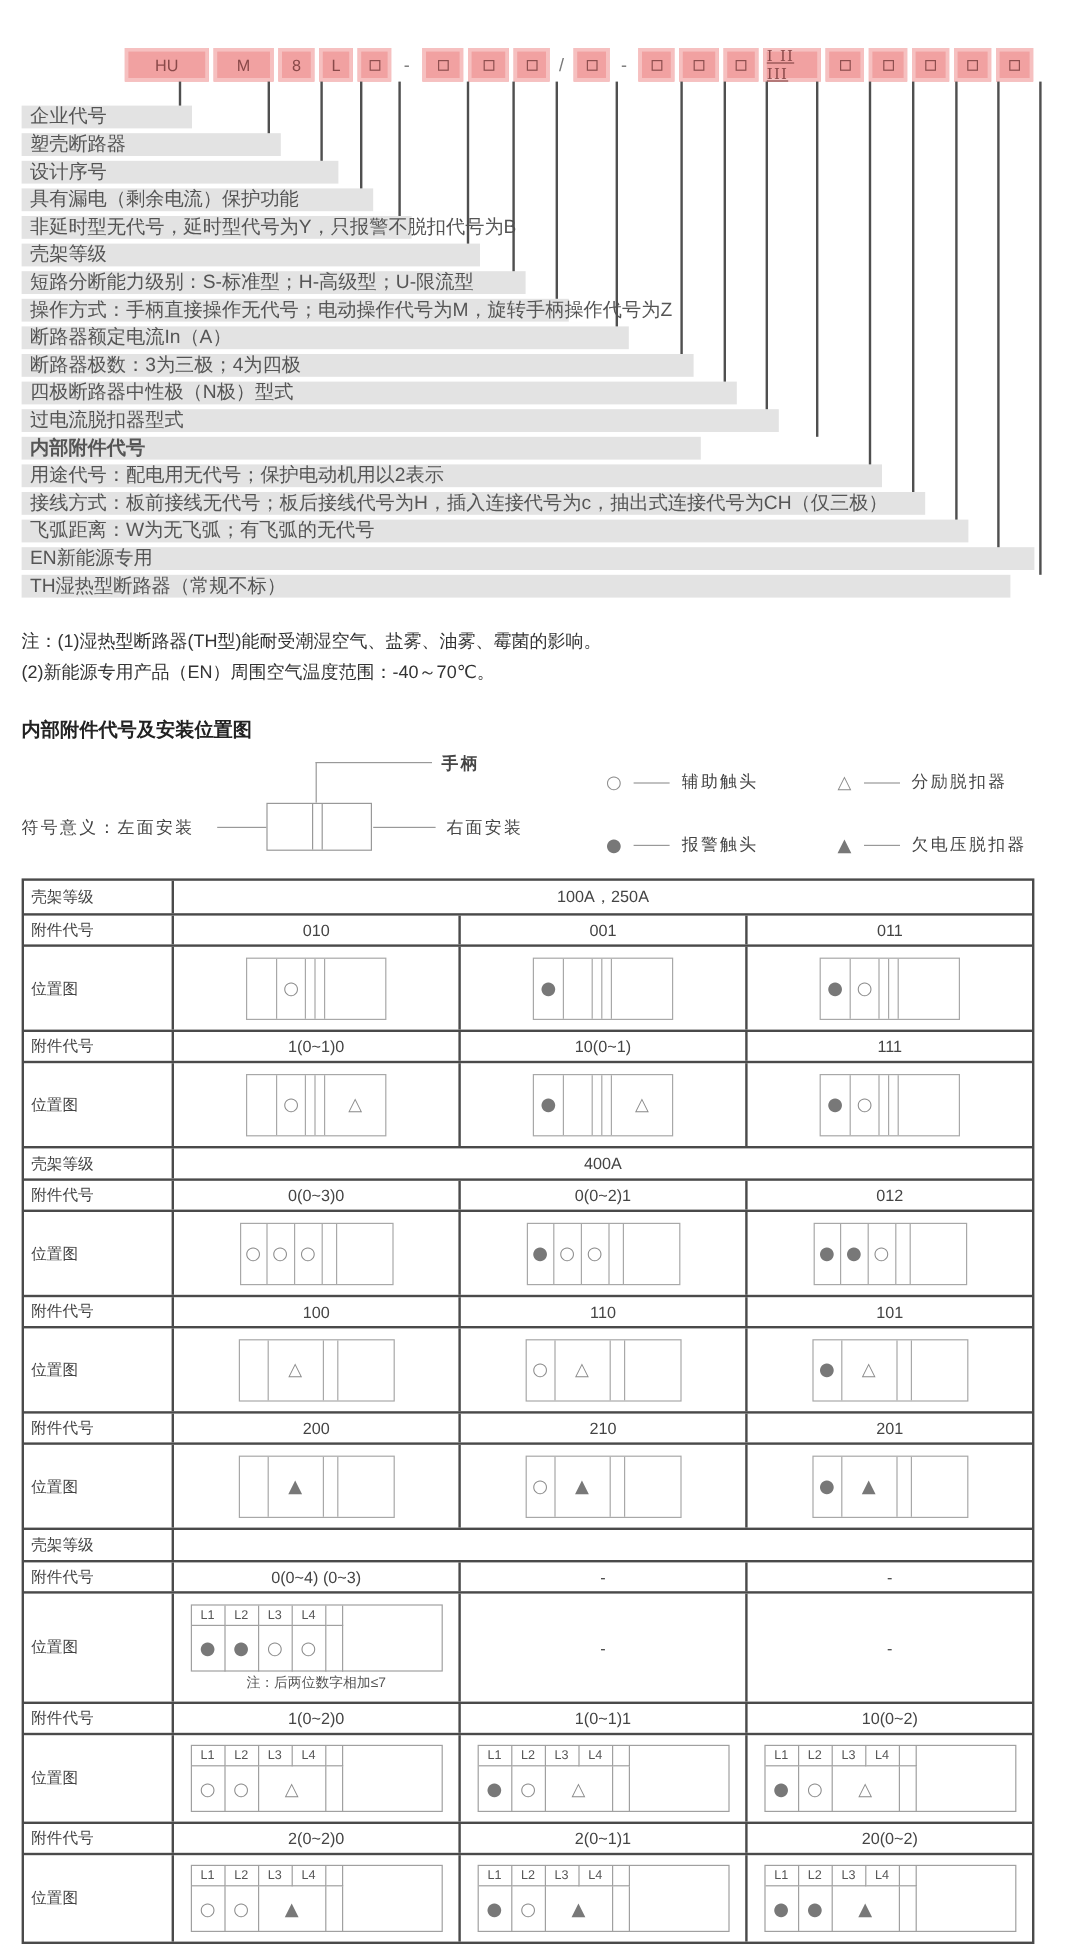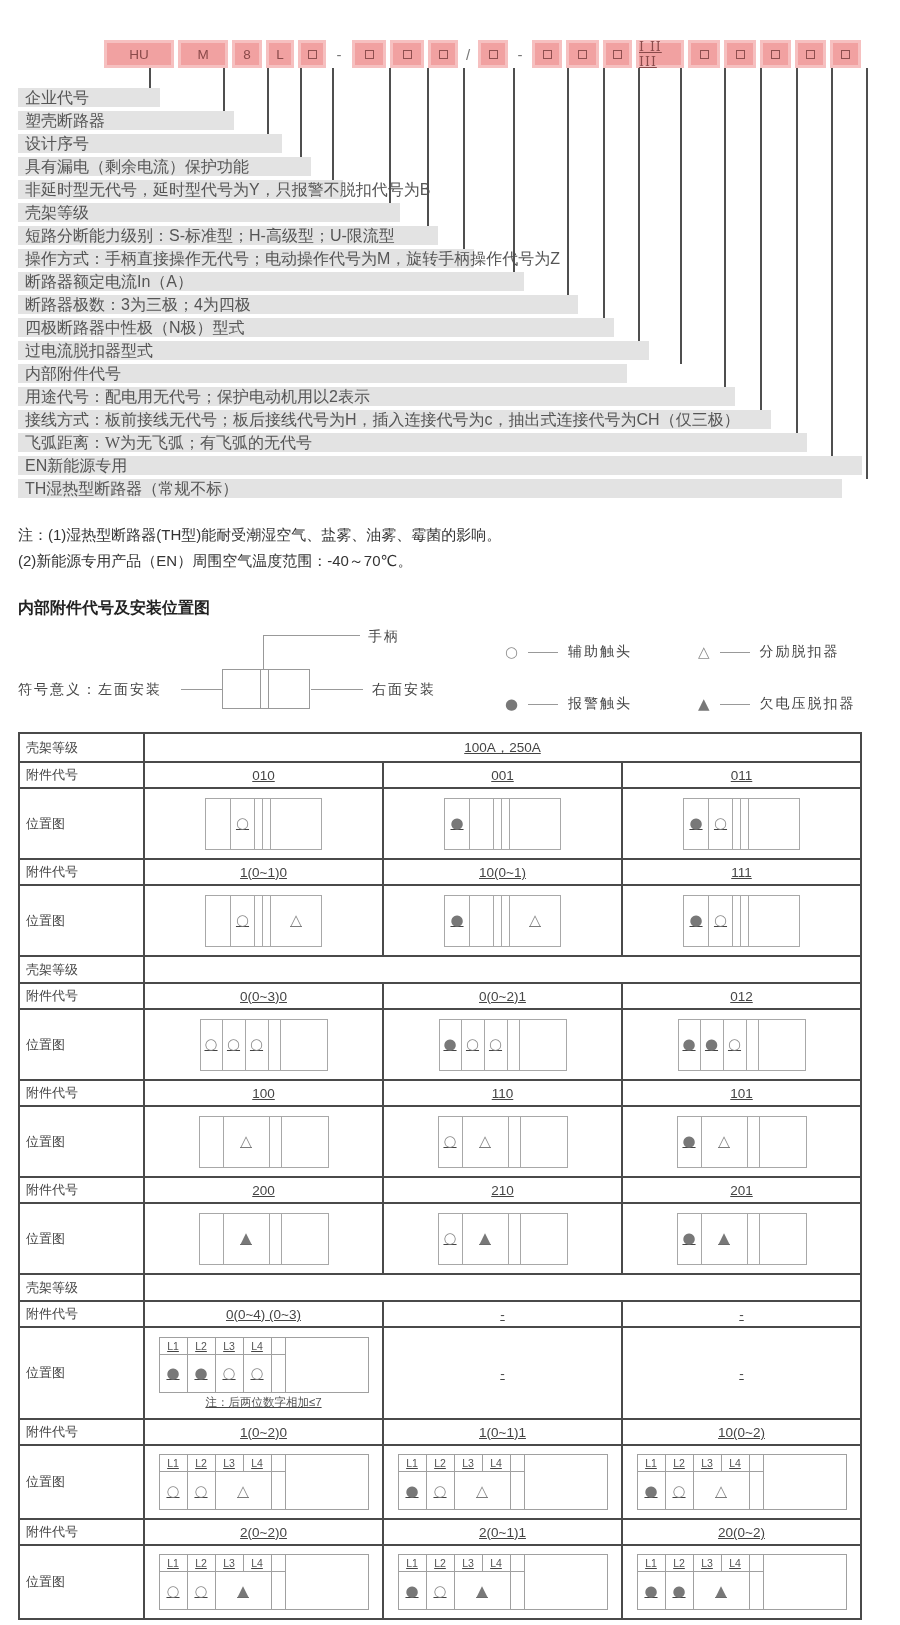--- a/index.html
+++ b/index.html
@@ -38,21 +38,21 @@
   .sym{font-size:15px;line-height:1;color:#8c8c8c;font-family:"DejaVu Sans",sans-serif;}
   .sym.filled{color:#787878;}
 
   
   .tbl{margin:4px 0 0 18px;width:844px;border:2px solid #4a4a4a;background:#fff;}
   .trow{display:flex;border-top:2px solid #4a4a4a;}
   .trow:first-child{border-top:none;}
   .th{width:125px;min-width:125px;border-right:2px solid #4a4a4a;font-size:13px;color:#444;
       display:flex;align-items:center;padding-left:6px;}
   .td{flex:1;border-right:2px solid #4a4a4a;display:flex;align-items:center;justify-content:center;
-      font-size:13.5px;color:#444;text-decoration:underline;}
+      font-size:13.5px;color:#444;}
   .td:last-child{border-right:none;}
   .r-frame{height:27px;} .r-code{height:26px;} .r-diag{height:71px;} .r-diagL{height:74px;} .r-note{height:92px;}
 
   .dg{display:flex;border:1px solid #a8a8a8;height:52px;background:#fff;}
   .dg .c{border-right:1px solid #a8a8a8;display:flex;align-items:center;justify-content:center;height:100%;flex:0 0 auto;}
   .dg .c:last-child{border-right:none;}
 
   .dgl-wrap{display:flex;flex-direction:column;align-items:center;}
   .dgl{border:1px solid #a0a0a0;width:210px;height:56px;background:#fff;}
   .dgl .hrow{display:flex;}
@@ -125,24 +125,24 @@
         <div class="bar" style="width: 264px;">设计序号</div>
         <div class="bar" style="width: 293px;">具有漏电（剩余电流）保护功能</div>
         <div class="bar" style="width: 325px;">非延时型无代号，延时型代号为Y，只报警不脱扣代号为B</div>
         <div class="bar" style="width: 382px;">壳架等级</div>
         <div class="bar" style="width: 420px;">短路分断能力级别：S-标准型；H-高级型；U-限流型</div>
         <div class="bar" style="width: 456px;">操作方式：手柄直接操作无代号；电动操作代号为M，旋转手柄操作代号为Z</div>
         <div class="bar" style="width: 506px;">断路器额定电流In（A）</div>
         <div class="bar" style="width: 560px;">断路器极数：3为三极；4为四极</div>
         <div class="bar" style="width: 595.5px;">四极断路器中性极（N极）型式</div>
         <div class="bar" style="width: 630.5px;">过电流脱扣器型式</div>
-        <div class="bar" style="width: 609px;">内部附件代号</div>
+        <div class="bar" style="width: 566px; font-weight: bold;">内部附件代号</div>
         <div class="bar" style="width: 717px;">用途代号：配电用无代号；保护电动机用以2表示</div>
         <div class="bar" style="width: 753px;">接线方式：板前接线无代号；板后接线代号为H，插入连接代号为c，抽出式连接代号为CH（仅三极）</div>
-        <div class="bar" style="width: 788.5px; font-family: Liberation Serif, serif;">飞弧距离：W为无飞弧；有飞弧的无代号</div>
+        <div class="bar" style="width: 788.5px;">飞弧距离：W为无飞弧；有飞弧的无代号</div>
         <div class="bar" style="width: 844px;">EN新能源专用</div>
         <div class="bar" style="width: 823.5px;">TH湿热型断路器（常规不标）</div>
       </div>
   <div class="vline" style="left: 148.5px; top: 68px; height: 20px;"></div>
       <div class="vline" style="left: 223px; top: 68px; height: 43px;"></div>
       <div class="vline" style="left: 267px; top: 68px; height: 66px;"></div>
       <div class="vline" style="left: 300px; top: 68px; height: 89px;"></div>
       <div class="vline" style="left: 332px; top: 68px; height: 112px;"></div>
       <div class="vline" style="left: 389px; top: 68px; height: 135px;"></div>
       <div class="vline" style="left: 427px; top: 68px; height: 158px;"></div>
@@ -162,21 +162,21 @@
   <div class="notes">
     <div>注：(1)湿热型断路器(TH型)能耐受潮湿空气、盐雾、油雾、霉菌的影响。</div>
     <div>(2)新能源专用产品（EN）周围空气温度范围：-40～70℃。</div>
   </div>
 
   <div class="sec-title">内部附件代号及安装位置图</div>
 
   <div class="legend">
     <div class="lg-line" style="left:263px;top:12px;width:97px;height:1px;"></div>
     <div class="lg-line" style="left:263px;top:12px;width:1px;height:34px;"></div>
-    <div class="lg-text" style="left:368px;top:5px;">手柄</div>
+    <div class="lg-text" style="left:368px;top:5px;font-weight:bold;">手柄</div>
     <div class="lg-box">
       <div class="c1"></div>
       <div class="c2"></div>
       <div class="c3"></div>
     </div>
     <div class="lg-text" style="left:18px;top:58px;">符号意义：左面安装</div>
     <div class="lg-line" style="left:181px;top:66px;width:41px;height:1px;"></div>
     <div class="lg-line" style="left:311px;top:66px;width:52px;height:1px;"></div>
     <div class="lg-text" style="left:372px;top:58px;">右面安装</div>
     <div>
@@ -295,20 +295,21 @@
               <span class="sym">○</span>
             </div>
             <div class="c" style="width: 8px;"></div>
             <div class="c" style="width: 8px;"></div>
             <div class="c" style="width: 50px;"></div>
           </div>
         </div>
       </div>
       <div class="trow r-frame">
         <div class="th">壳架等级</div>
+        <div class="td">400A</div>
       </div>
       <div class="trow r-code">
         <div class="th">附件代号</div>
         <div class="td">0(0~3)0</div>
         <div class="td">0(0~2)1</div>
         <div class="td">012</div>
       </div>
       <div class="trow r-diag">
         <div class="th">位置图</div>
         <div class="td">

